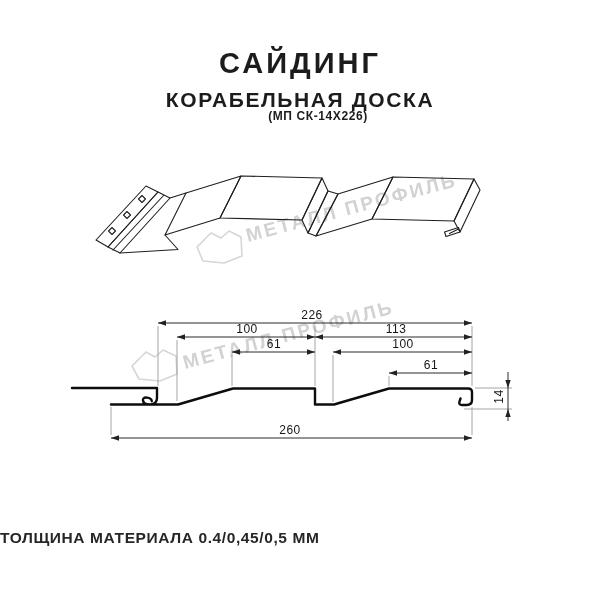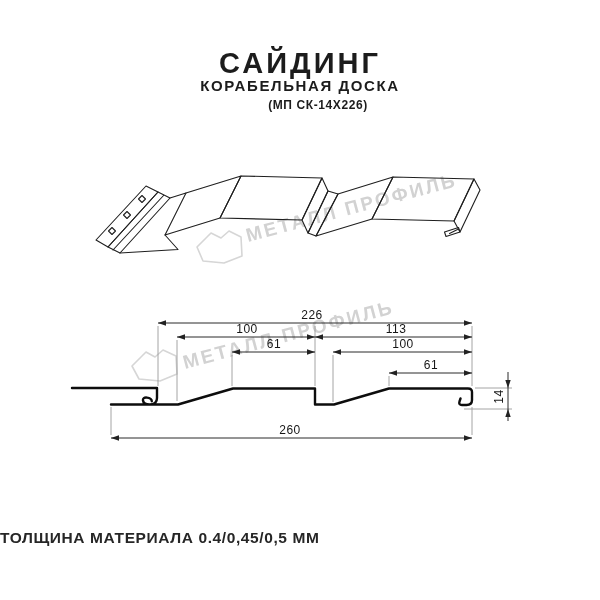--- a/index.html
+++ b/index.html
@@ -1,21 +1,21 @@
 <!DOCTYPE html>
 <html><head>
 <meta charset="utf-8">
 <style>
   html,body{margin:0;padding:0;background:#ffffff;width:600px;height:600px;
     font-family:"Liberation Sans",sans-serif;}
   .stage{position:relative;width:600px;height:600px;background:#fff;overflow:hidden;border-radius:8px;}
   .hdr{position:absolute;top:0;left:0;width:600px;text-align:center;color:#1c1c1c;}
   .title{margin-top:49px;font-size:29px;line-height:1;font-weight:800;letter-spacing:3px;}
-  .subtitle{font-size:15px;line-height:1;font-weight:700;letter-spacing:1.6px;}
-  .model{margin-top:6px;font-size:12px;line-height:1;font-weight:700;letter-spacing:.6px;padding-left:36px;}
+  .subtitle{margin-top:11px;font-size:21px;line-height:1;font-weight:700;letter-spacing:1.6px;}
+  .model{font-size:12px;line-height:1;font-weight:700;letter-spacing:.6px;padding-left:36px;}
   .drawing-svg{position:absolute;left:0;top:0;}
   .footer{position:absolute;top:529px;left:0;width:600px;text-align:left;
     font-size:15.5px;font-weight:600;letter-spacing:.6px;color:#262626;}
   .d3{fill:none;stroke:#1f1f1f;stroke-width:1.1;stroke-linejoin:round;stroke-linecap:round;}
   .profile{fill:none;stroke:#0d0d0d;stroke-width:2.4;stroke-linejoin:round;stroke-linecap:round;}
   .ext{fill:none;stroke:#9a9a9a;stroke-width:.9;}
   .dim{fill:none;stroke:#2b2b2b;stroke-width:1;}
   .arr{fill:#222;stroke:none;}
   .dimlbl{font-size:12px;fill:#161616;text-anchor:middle;letter-spacing:.5px;}
   .wm-logo{fill:none;stroke:#d6d6d6;stroke-width:1.6;stroke-linejoin:round;}

